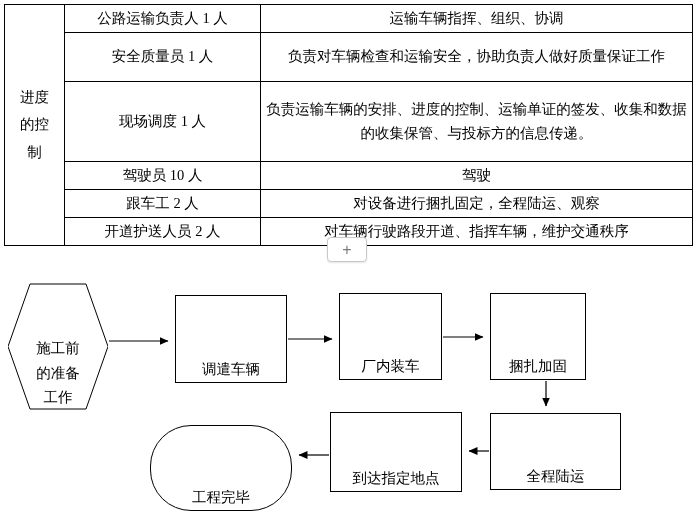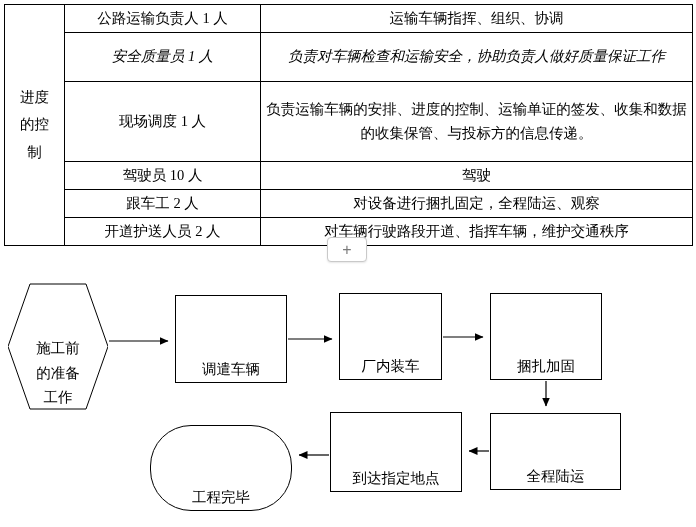--- a/index.html
+++ b/index.html
@@ -35,21 +35,21 @@
   }
   .col-group { width: 60px; }
   .col-role  { width: 196px; }
   .group-cell .group-text {
     display: inline-block;
     width: 2.1em;
     line-height: 1.9;
     text-align: center;
   }
   .rh1 { height: 27px; }
-  .rh2 { height: 49px; font-style: italic; }
+  .rh2 { height: 49px; }
   .rh3 { height: 80px; }
   .rh4 { height: 26px; }
   .rh5 { height: 25px; }
   .rh6 { height: 27px; }
 
   
   .flow-title {
     position: absolute;
     left: 5px;
     top: 241px;
@@ -104,21 +104,21 @@
   }
   .n-hex {
     left: 8px; top: 13px; width: 100px; height: 127px;
     border: none;
     background: transparent;
   }
   .hex-shape { position: absolute; left: 0; top: 0; width: 100%; height: 100%; }
   .hex-text { position: relative; width: 3.25em; text-align: center; }
   .n-dispatch { left: 175px; top: 25px;  width: 112px; height: 88px; }
   .n-load     { left: 339px; top: 23px;  width: 103px; height: 87px; }
-  .n-bind     { left: 490px; top: 23px;  width: 112px; height: 87px; }
+  .n-bind     { left: 490px; top: 23px;  width: 96px; height: 87px; }
   .n-land     { left: 490px; top: 143px; width: 131px; height: 77px; }
   .n-arrive   { left: 330px; top: 142px; width: 132px; height: 80px; }
   .n-finish   { left: 150px; top: 155px; width: 142px; height: 86px; border-radius: 41px; }
 </style>
 </head>
 <body>
 
 <div class="page">
 
   <table class="role-table">

